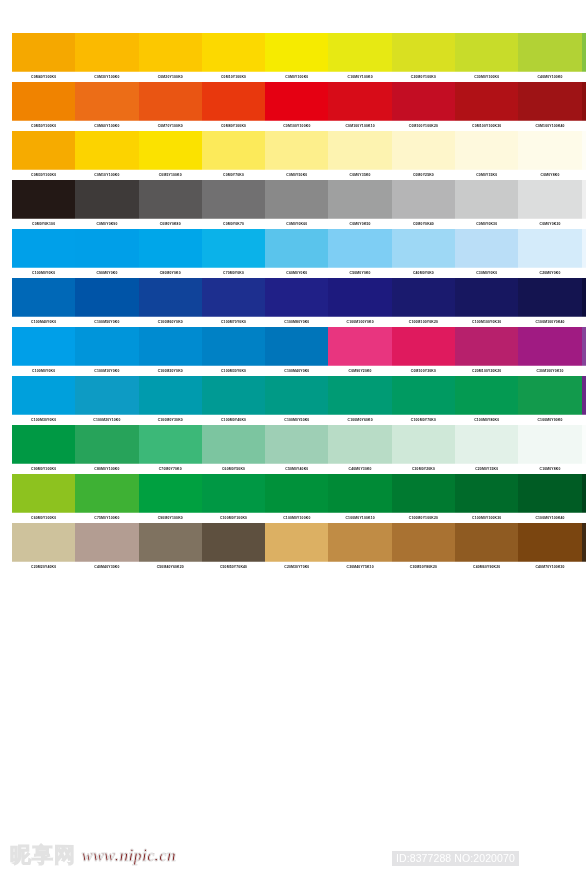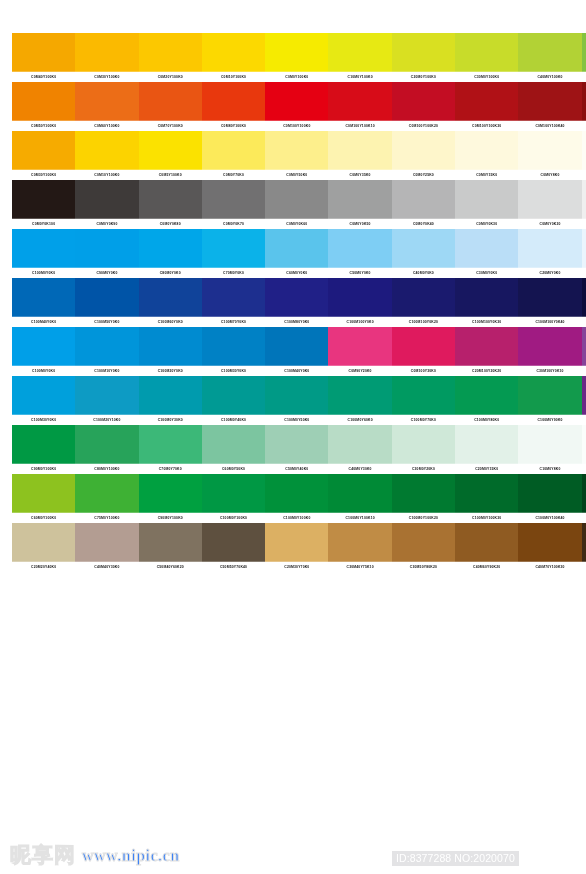--- a/index.html
+++ b/index.html
@@ -93,22 +93,23 @@
     font-weight: bold;
     color: #ffffff;
     -webkit-text-stroke: 1px #e2e2e2;
     letter-spacing: 1px;
     font-family: "DejaVu Sans", sans-serif;
   }
 
   #nipic-url {
     font-size: 16px;
     line-height: 16px;
+    font-style: italic;
     font-weight: bold;
-    color: #3b82f6;
+    color: #7f1d1d;
     -webkit-text-stroke: 1px #e3e3e3;
     letter-spacing: 0.5px;
     font-family: "Liberation Serif", serif;
   }
 
   #id-badge {
     position: absolute;
     left: 392px;
     top: 851px;
     height: 15px;

